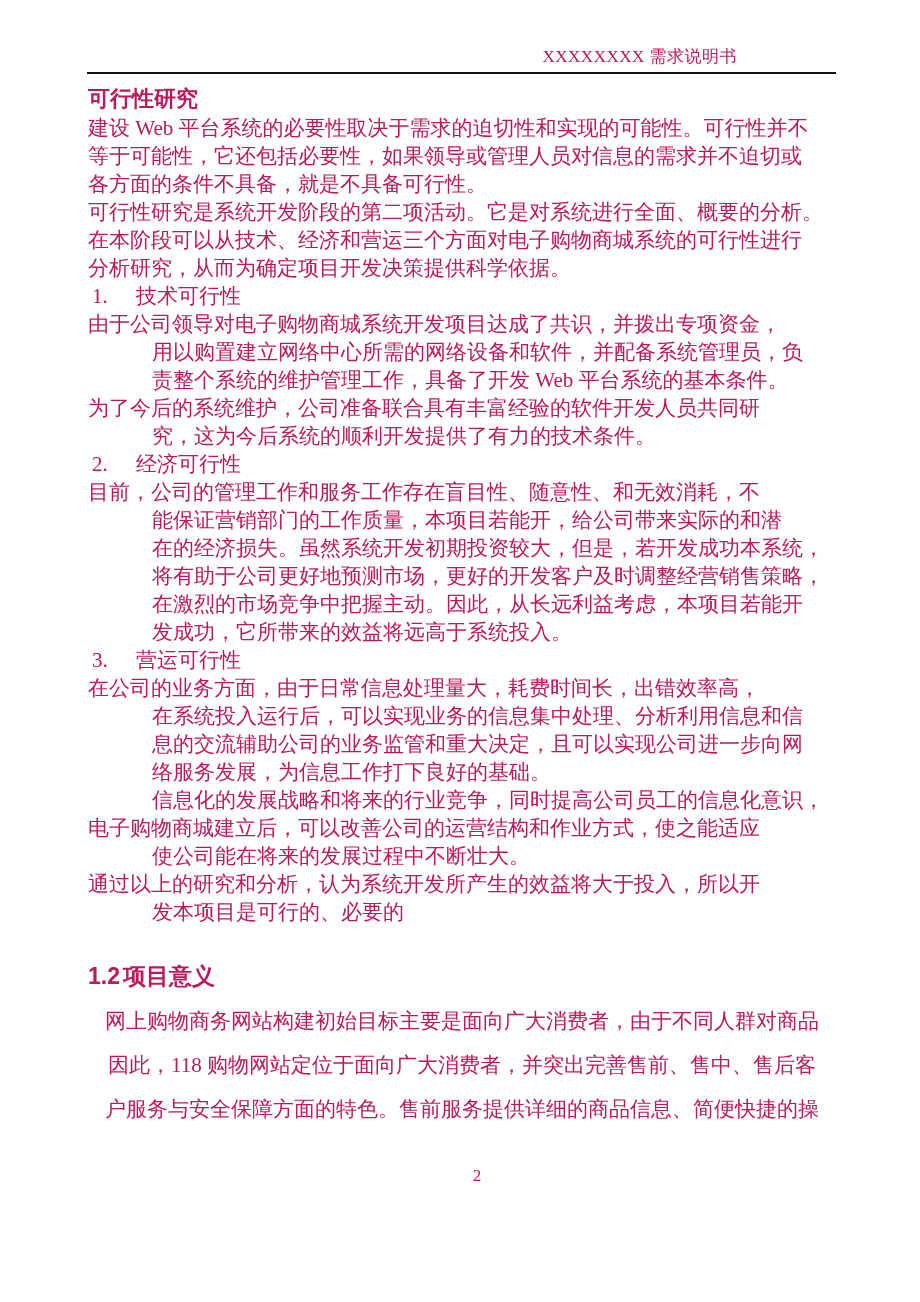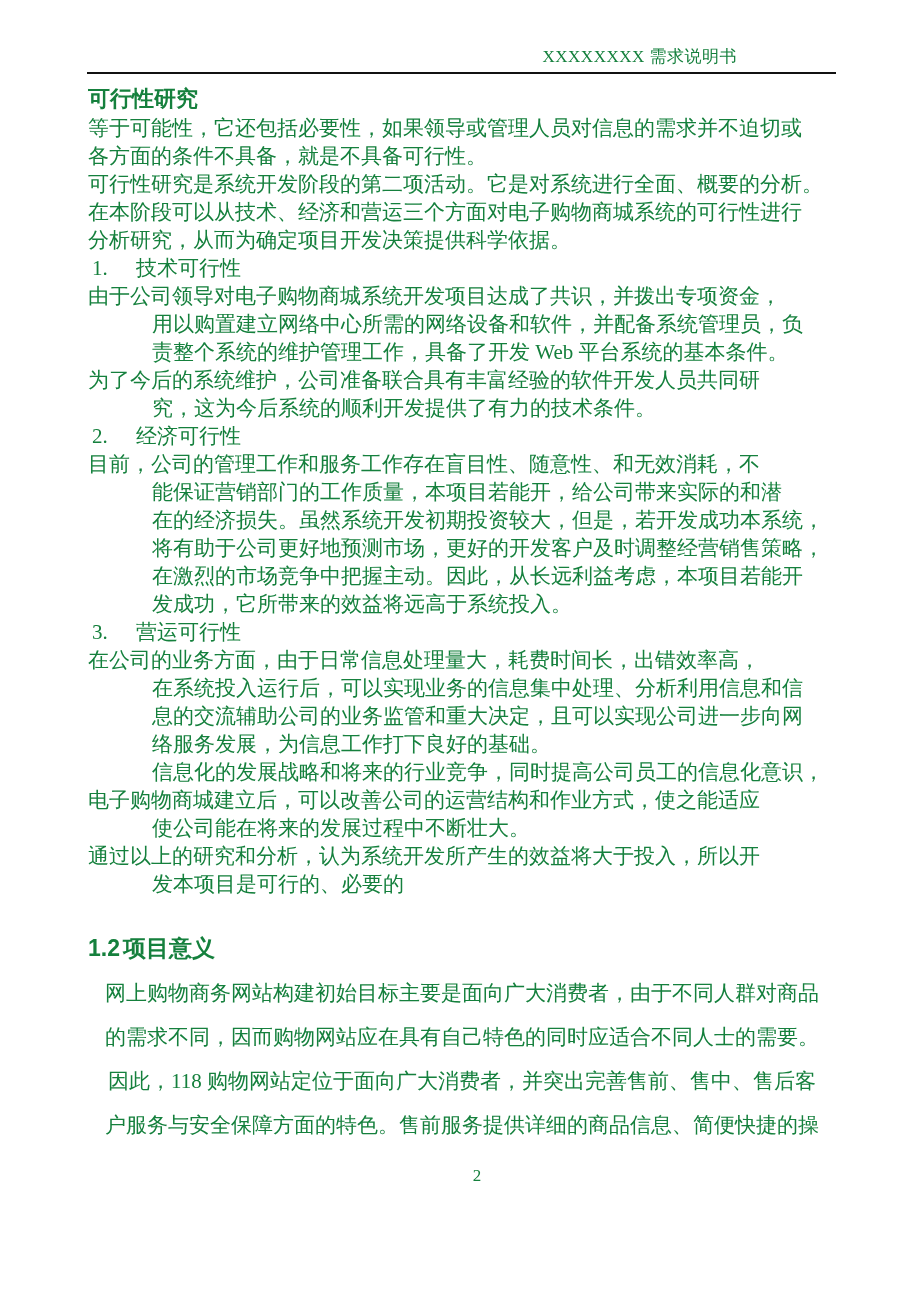--- a/index.html
+++ b/index.html
@@ -7,21 +7,21 @@
     padding: 0;
     background: #ffffff;
   }
   .page {
     position: relative;
     width: 920px;
     height: 1234px;
     background: #ffffff;
     overflow: hidden;
     font-family: "Liberation Serif", "DejaVu Serif", serif;
-    color: #15803d;
+    color: #be185d;
   }
   
   .page-header {
     margin: 0 84px 0 87px;
     padding-top: 45px;
     padding-bottom: 4px;
     border-bottom: 2px solid #111111;
   }
   .page-header .header-text {
     text-align: right;
@@ -93,20 +93,21 @@
   <div class="page-header">
     <div class="header-text">XXXXXXXX 需求说明书</div>
   </div>
 
   <div class="content">
 
     <div class="h-feasibility">可行性研究</div>
 
     <div class="sec1">
 
+    <div class="line l0"><span>建设 Web 平台系统的必要性取决于需求的迫切性和实现的可能性。可行性并不</span></div>
         <div class="line l0"><span>等于可能性，它还包括必要性，如果领导或管理人员对信息的需求并不迫切或</span></div>
         <div class="line l0"><span>各方面的条件不具备，就是不具备可行性。</span></div>
         <div class="line l0"><span>可行性研究是系统开发阶段的第二项活动。它是对系统进行全面、概要的分析。</span></div>
         <div class="line l0"><span>在本阶段可以从技术、经济和营运三个方面对电子购物商城系统的可行性进行</span></div>
         <div class="line l0"><span>分析研究，从而为确定项目开发决策提供科学依据。</span></div>
         <div class="line num"><span class="n">1.</span><span>技术可行性</span></div>
         <div class="line l0"><span>由于公司领导对电子购物商城系统开发项目达成了共识，并拨出专项资金，</span></div>
         <div class="line l1"><span>用以购置建立网络中心所需的网络设备和软件，并配备系统管理员，负</span></div>
         <div class="line l1"><span>责整个系统的维护管理工作，具备了开发 Web 平台系统的基本条件。</span></div>
         <div class="line l0"><span>为了今后的系统维护，公司准备联合具有丰富经验的软件开发人员共同研</span></div>
@@ -130,21 +131,20 @@
         <div class="line l1"><span>发本项目是可行的、必要的</span></div>
       </div>
 
     <div class="h-meaning">
       <span class="h-num">1.2</span><span>项目意义</span>
     </div>
 
     <div class="sec2">
 
     <div class="line l0"><span>网上购物商务网站构建初始目标主要是面向广大消费者，由于不同人群对商品</span></div>
-        <div class="line l0"><span>的需求不同，因而购物网站应在具有自己特色的同时应适合不同人士的需要。</span></div>
         <div class="line l0"><span>因此，118 购物网站定位于面向广大消费者，并突出完善售前、售中、售后客</span></div>
         <div class="line l0"><span>户服务与安全保障方面的特色。售前服务提供详细的商品信息、简便快捷的操</span></div>
       </div>
 
   </div>
 
   <div class="page-footer">
     <span>2</span>
   </div>
 

